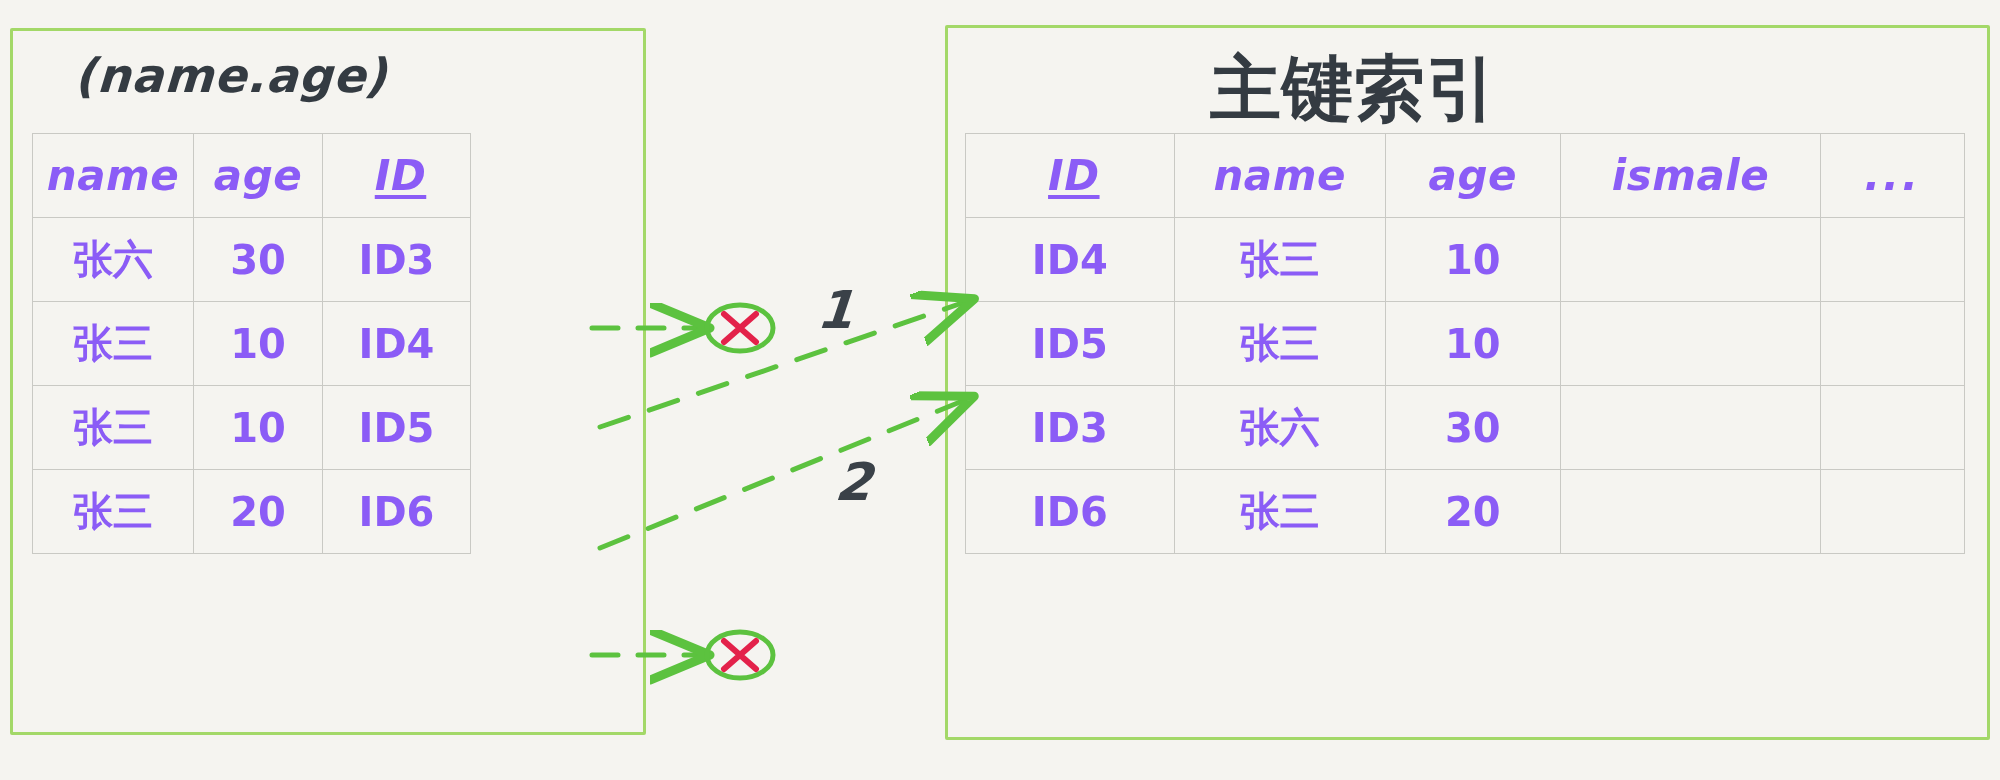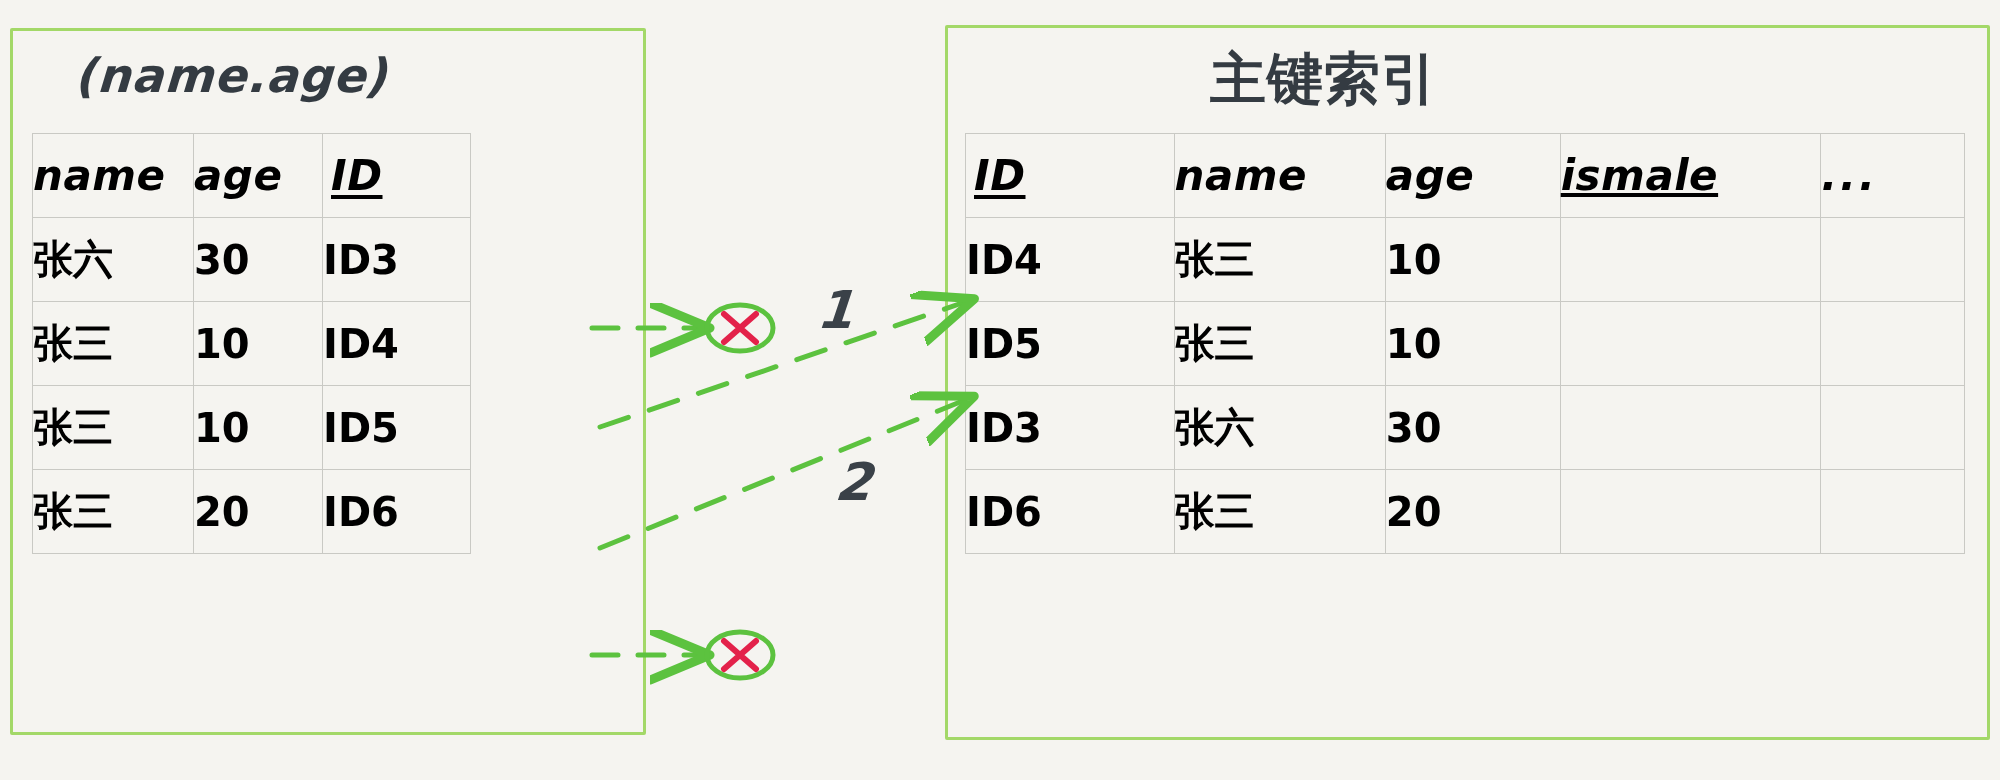--- a/index.html
+++ b/index.html
@@ -26,33 +26,33 @@
   
   .caption{
     position:absolute;
     color:#343b42;
     font-weight:600;
     letter-spacing:1px;
     white-space:nowrap;
     transform:skewX(-6deg);
   }
   #caption-left{left:78px;top:48px;font-size:47px;font-style:italic;}
-  #caption-right{left:1210px;top:42px;font-size:56px;transform:none;
+  #caption-right{left:1210px;top:42px;font-size:71px;transform:none;
                  font-family:"DejaVu Sans","Liberation Sans",sans-serif;font-weight:700;}
 
   
   table.grid{
     position:absolute;
     border-collapse:collapse;
     table-layout:fixed;
   }
   table.grid td{
     border:1.5px solid #c9c9c4;
-    color:#000000;
-    text-align:left;
+    color:#8b5cf6;
+    text-align:center;
     vertical-align:middle;
     font-weight:600;
     white-space:nowrap;
     padding:0;
   }
   table.grid td.hdr{font-style:italic;letter-spacing:.5px;}
   .u{ text-decoration:underline; text-underline-offset:5px; text-decoration-thickness:4px;margin-left:8px;}
 
   
   #tbl-left{left:32px;top:133px;width:435px;}
@@ -61,21 +61,21 @@
   #tbl-left td.c1{width:128px;}
   #tbl-left td.c2{width:147px;}
   #tbl-left td.hdr{font-size:42px;}
 
   
   #tbl-right{left:965px;top:133px;width:1000px;}
   #tbl-right td{height:83px;font-size:40px;}
   #tbl-right td.c0{width:160px;}
   #tbl-right td.c1{width:162px;}
   #tbl-right td.c2{width:134px;}
-  #tbl-right td.c3{width:200px;text-decoration:underline;}
+  #tbl-right td.c3{width:200px;}
   #tbl-right td.c4{width:110px;}
   #tbl-right td.hdr{font-size:42px;}
   #tbl-right td.dots{font-size:42px;letter-spacing:3px;}
 
   
   #overlay{position:absolute;left:0;top:0;width:2000px;height:780px;pointer-events:none;}
 
   
   .steplabel{
     position:absolute;

